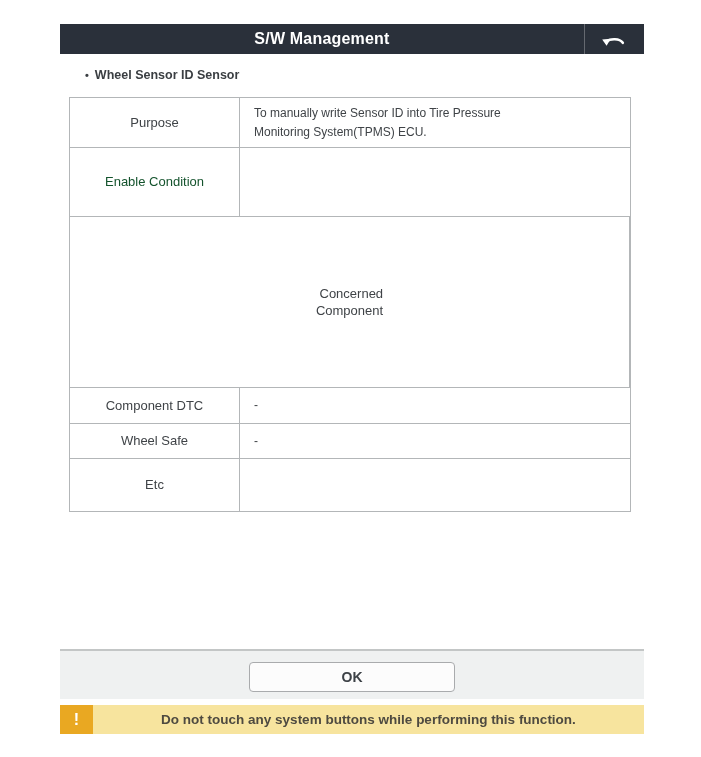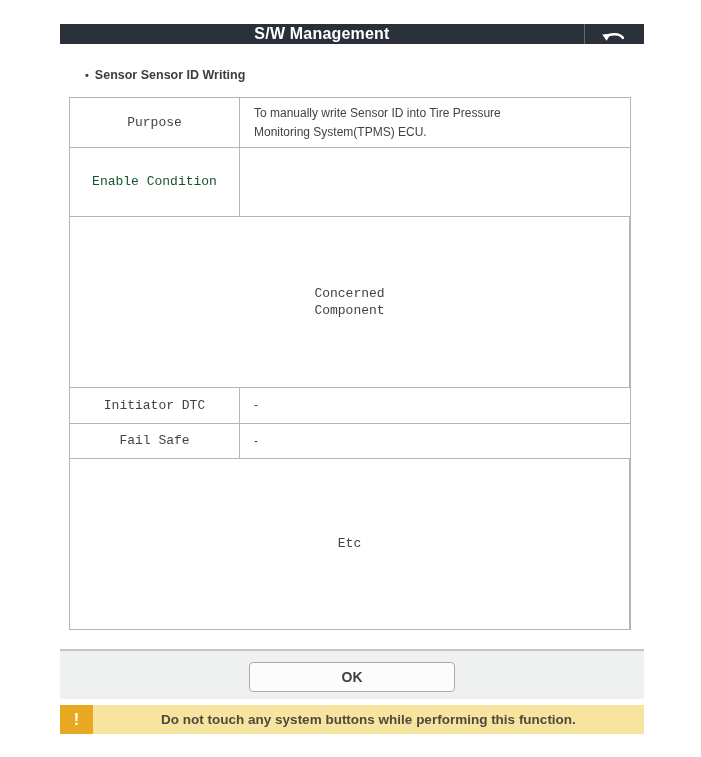--- a/index.html
+++ b/index.html
@@ -11,41 +11,41 @@
     --table-border:#b3b6b8;
     --body-text:#3f4347;
     --button-band-bg:#eff1f1;
   }
   *{margin:0;padding:0;box-sizing:border-box;}
   html,body{background:#fff;}
   body{font-family:"Liberation Sans","DejaVu Sans",sans-serif;}
   .canvas{position:relative;width:701px;height:757px;background:#fff;overflow:hidden;}
 
   
-  .header{position:absolute;left:60px;top:24px;width:584px;height:20px;
+  .header{position:absolute;left:60px;top:24px;width:584px;height:30px;
     background:var(--header-bg);display:flex;align-items:stretch;}
   .header-title{flex:1;display:flex;align-items:center;justify-content:center;
     color:#ffffff;font-size:16px;font-weight:bold;letter-spacing:.2px;}
   .header-divider{width:1px;background:rgba(255,255,255,.28);}
   .header-back{width:59px;display:flex;align-items:center;justify-content:center;
     background:var(--header-bg);border:0;cursor:pointer;}
 
   
   .section-label{position:absolute;left:85px;top:68px;font-size:12.5px;
     font-weight:bold;color:#3a3e42;display:flex;align-items:center;}
   .section-label .bullet{margin-right:6px;font-size:11px;}
 
   
   .dtable{position:absolute;left:69px;top:97px;width:562px;
     border:1px solid var(--table-border);background:#fff;}
   .trow{display:flex;border-bottom:1px solid var(--table-border);}
-  .trow:last-child{border-bottom:0;flex-direction:column;}
+  .trow:last-child{border-bottom:0;}
   .tlabel{flex:0 0 170px;border-right:1px solid var(--table-border);
-    display:flex;align-items:center;justify-content:center;text-align:left;
-    font-size:13px;color:var(--body-text);white-space:pre-line;line-height:1.35;font-family:Liberation Mono, monospace;}
+    display:flex;align-items:center;justify-content:center;text-align:right;
+    font-size:13px;color:var(--body-text);white-space:pre-line;line-height:1.35;}
   .tvalue{flex:1;display:flex;align-items:center;padding:6px 10px 6px 14px;
     font-size:12px;color:var(--body-text);white-space:pre-line;line-height:1.55;}
   .r1{min-height:49px;} .r2{min-height:69px;} .r3{min-height:52px;flex-direction:column;}
   .r4{min-height:36px;} .r5{min-height:35px;} .r6{min-height:52px;}
   .highlight .tlabel{color:#14532d;}
   .highlight .tvalue{color:var(--accent-orange);}
 
   
   .ok-band{position:absolute;left:60px;top:649px;width:584px;height:50px;
     background:var(--button-band-bg);border-top:2px solid #c3c6c6;}
@@ -73,42 +73,42 @@
     <button class="header-back">
       <svg width="27" height="17" viewBox="0 0 27 17">
         <path d="M5.2 11.2 A 9.2 5.6 0 0 1 21.8 11.8" fill="none" stroke="#ffffff" stroke-width="2.6" stroke-linecap="round"></path>
         <polygon points="1.2,8.4 9.6,7.8 5.6,14.8" fill="#ffffff"></polygon>
       </svg>
     </button>
   </div>
 
   <div class="section-label">
     <span class="bullet">•</span>
-    <span>Sensor Sensor ID Writing</span>
+    <span>Wheel Sensor ID Sensor</span>
   </div>
 
   <div class="dtable">
     <div class="trow r1">
       <div class="tlabel">Purpose</div>
       <div class="tvalue">To manually write Sensor ID into Tire Pressure
 Monitoring System(TPMS) ECU.</div>
     </div>
     <div class="trow r2 highlight">
       <div class="tlabel">Enable Condition</div>
     </div>
     <div class="trow r3">
       <div class="tlabel">Concerned
 Component</div>
     </div>
     <div class="trow r4">
-      <div class="tlabel">Initiator DTC</div>
+      <div class="tlabel">Component DTC</div>
       <div class="tvalue">-</div>
     </div>
     <div class="trow r5">
-      <div class="tlabel">Fail Safe</div>
+      <div class="tlabel">Wheel Safe</div>
       <div class="tvalue">-</div>
     </div>
     <div class="trow r6">
       <div class="tlabel">Etc</div>
     </div>
   </div>
 
   <div class="ok-band">
     <button class="ok-btn">OK</button>
   </div>

